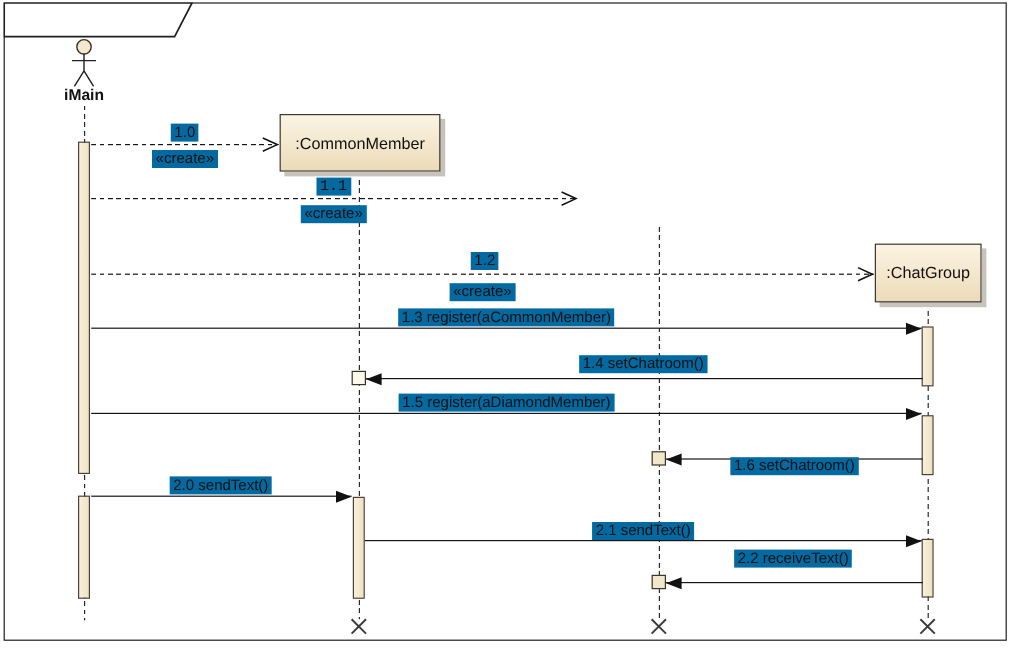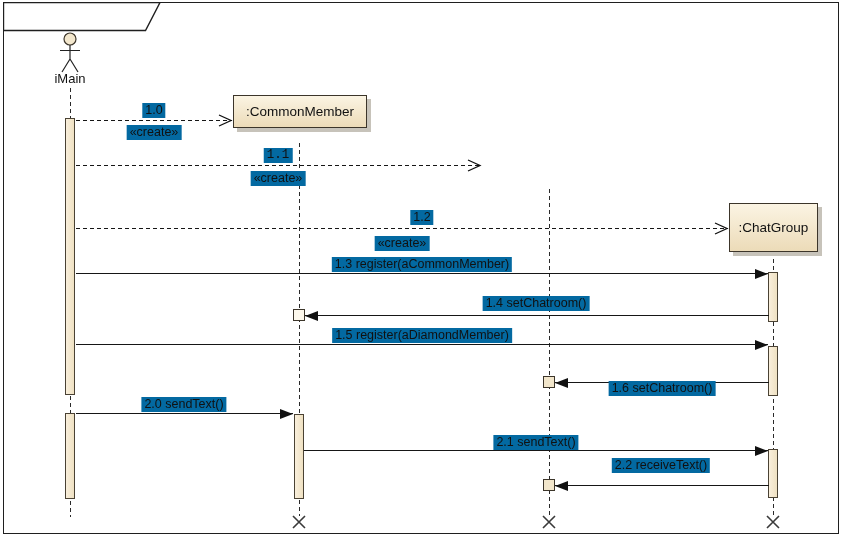--- a/index.html
+++ b/index.html
@@ -14,21 +14,21 @@
        border:1px solid #4a4234;box-sizing:border-box;}
   .sq{position:absolute;width:12px;height:12px;border:1px solid #3c352a;box-sizing:border-box;background:#f2e6cb;}
   .obj{position:absolute;background:linear-gradient(#fbf4e3,#ecdbb8);border:1px solid #3c352a;
        box-shadow:4px 4px 0 #c7c3ba;display:flex;align-items:center;justify-content:center;
        font-size:13.5px;box-sizing:border-box;}
   .arr-r{position:absolute;width:0;height:0;border-top:5px solid transparent;border-bottom:5px solid transparent;border-left:13px solid #111;}
   .arr-l{position:absolute;width:0;height:0;border-top:5px solid transparent;border-bottom:5px solid transparent;border-right:13px solid #111;}
   .lbl{position:absolute;transform:translateX(-50%);font-size:12.5px;line-height:15px;
        background:#0369a1;padding:0 3px;white-space:nowrap;text-align:right;}
   .tab-text{position:absolute;font-size:13.5px;font-weight:bold;white-space:nowrap;}
-  .actor-label{position:absolute;transform:translateX(-50%);font-size:13px;white-space:nowrap;}
+  .actor-label{position:absolute;transform:translateX(-50%);font-size:13px;white-space:nowrap;font-weight:bold;}
 </style>
 </head>
 <body>
 
 <div id="canvas">
 
   <div class="frame" style="left:3px;top:2px;width:836px;height:532px;"></div>
 
   <div class="vdash" style="left:70px;top:88px;height:429px;"></div>
   <div class="vdash" style="left:299px;top:143px;height:373px;"></div>
@@ -62,21 +62,21 @@
       </svg>
     <div class="lbl" style="left:278px;top:148px;font-family:Liberation Mono, monospace;">1.1</div>
     <div class="lbl" style="left:278px;top:171px;">«create»</div>
   </div>
 
   <div>
     <div class="hdash" style="left:76px;top:228px;width:652px;"></div>
     <svg class="abs" style="left:714px;top:222px;" width="15" height="13">
       <path d="M1,1 L13,6.5 L1,12" fill="none" stroke="#111" stroke-width="1.3"></path>
       </svg>
-    <div class="lbl" style="left:422px;top:210px;">1.2</div>
+    <div class="lbl" style="left:404px;top:210px;">1.2</div>
     <div class="lbl" style="left:402px;top:236px;">«create»</div>
   </div>
 
   <div>
     <div class="hline" style="left:76px;top:273px;width:692px;"></div>
     <div class="arr-r" style="left:755px;top:269px;"></div>
     <div class="lbl" style="left:422px;top:257px;">1.3 register(aCommonMember)</div>
   </div>
 
   <div>
@@ -108,21 +108,21 @@
     <div class="arr-r" style="left:755px;top:446px;"></div>
     <div class="lbl" style="left:536px;top:435px;">2.1 sendText()</div>
   </div>
 
   <div>
     <div class="hline" style="left:555px;top:485px;width:214px;"></div>
     <div class="arr-l" style="left:555px;top:481px;"></div>
     <div class="lbl" style="left:661px;top:458px;">2.2 receiveText()</div>
   </div>
 
-  <div class="obj" style="left:233px;top:95px;width:134px;height:33px;">
+  <div class="obj" style="left:233px;top:95px;width:134px;height:48px;">
     <span>:CommonMember</span>
   </div>
   <div class="obj" style="left:729px;top:203px;width:89px;height:49px;">
     <span>:ChatGroup</span>
   </div>
 
   <svg class="abs" style="left:55px;top:32px;" width="30" height="42">
     <circle cx="15" cy="7" r="6" fill="#f3e7cd" stroke="#3c352a" stroke-width="1.2"></circle>
     <path d="M15,13 V27 M5,18.5 H25 M15,27 L7,40 M15,27 L23,40" fill="none" stroke="#222" stroke-width="1.2"></path>
   </svg>

